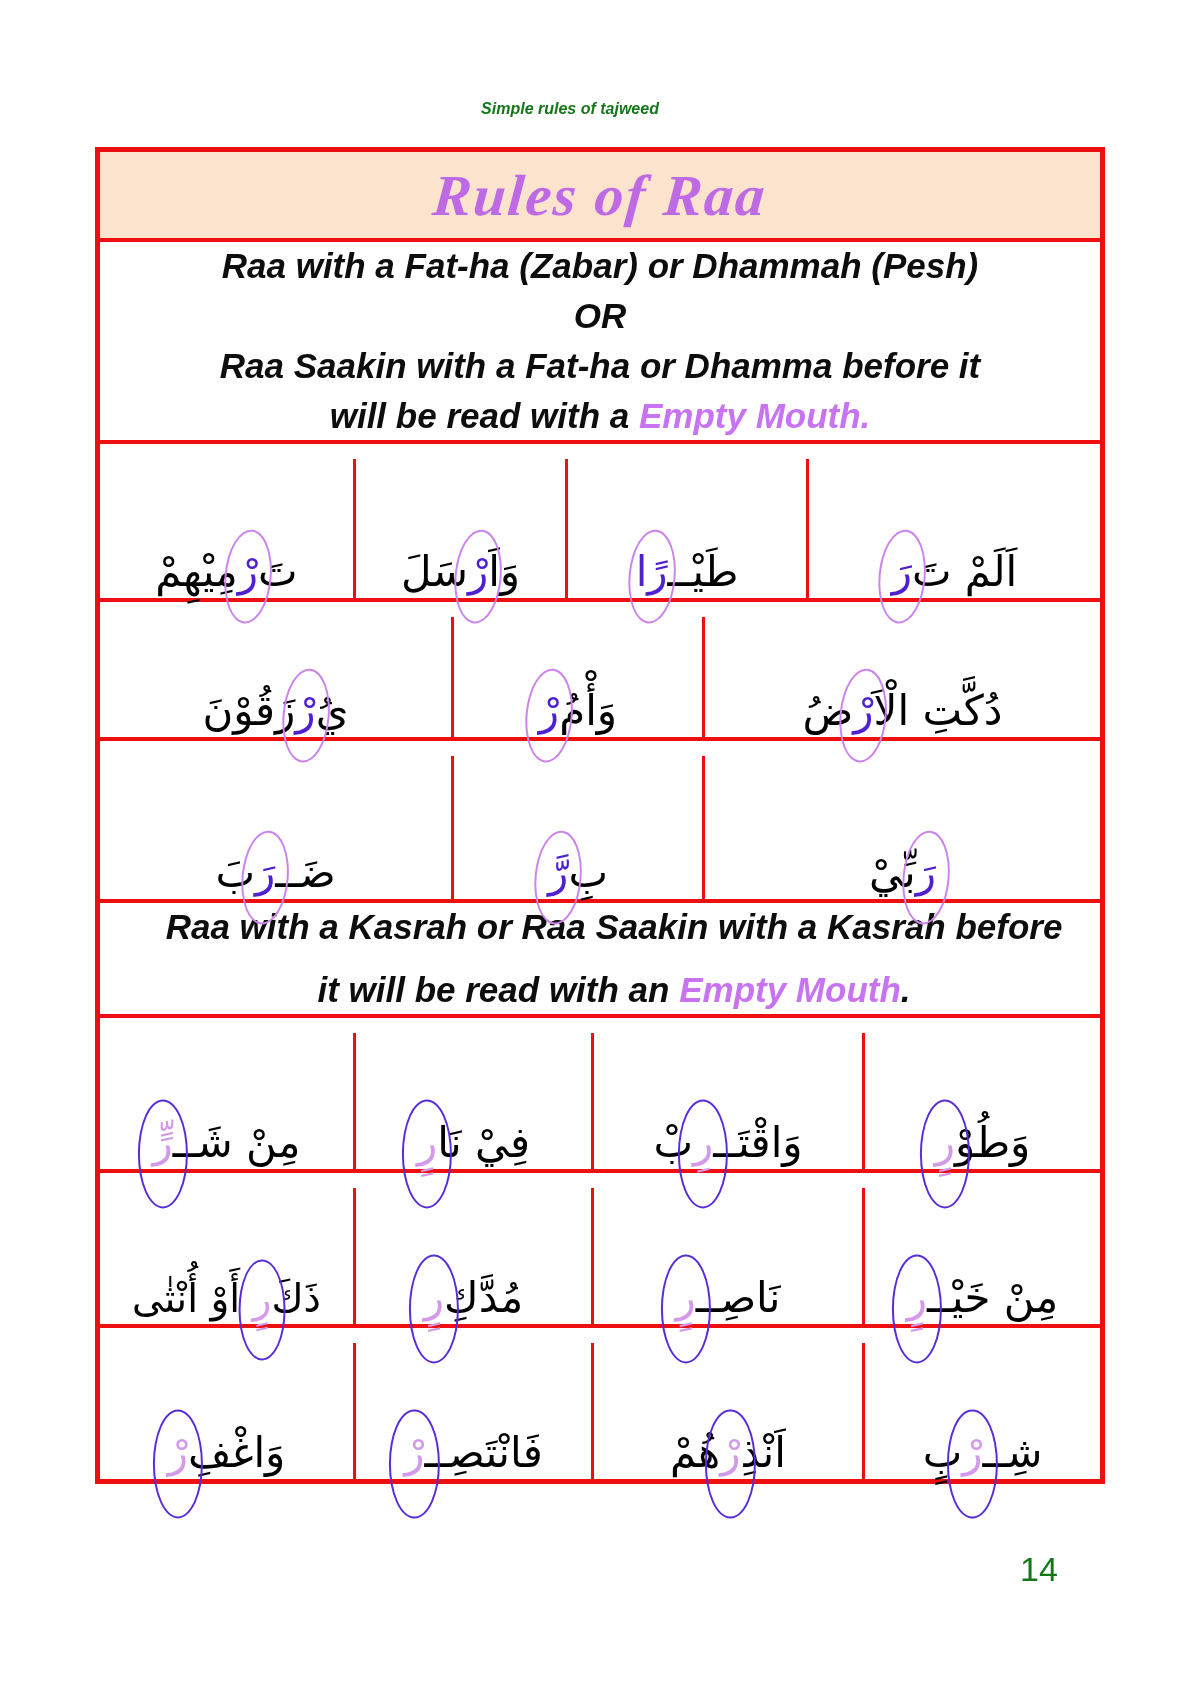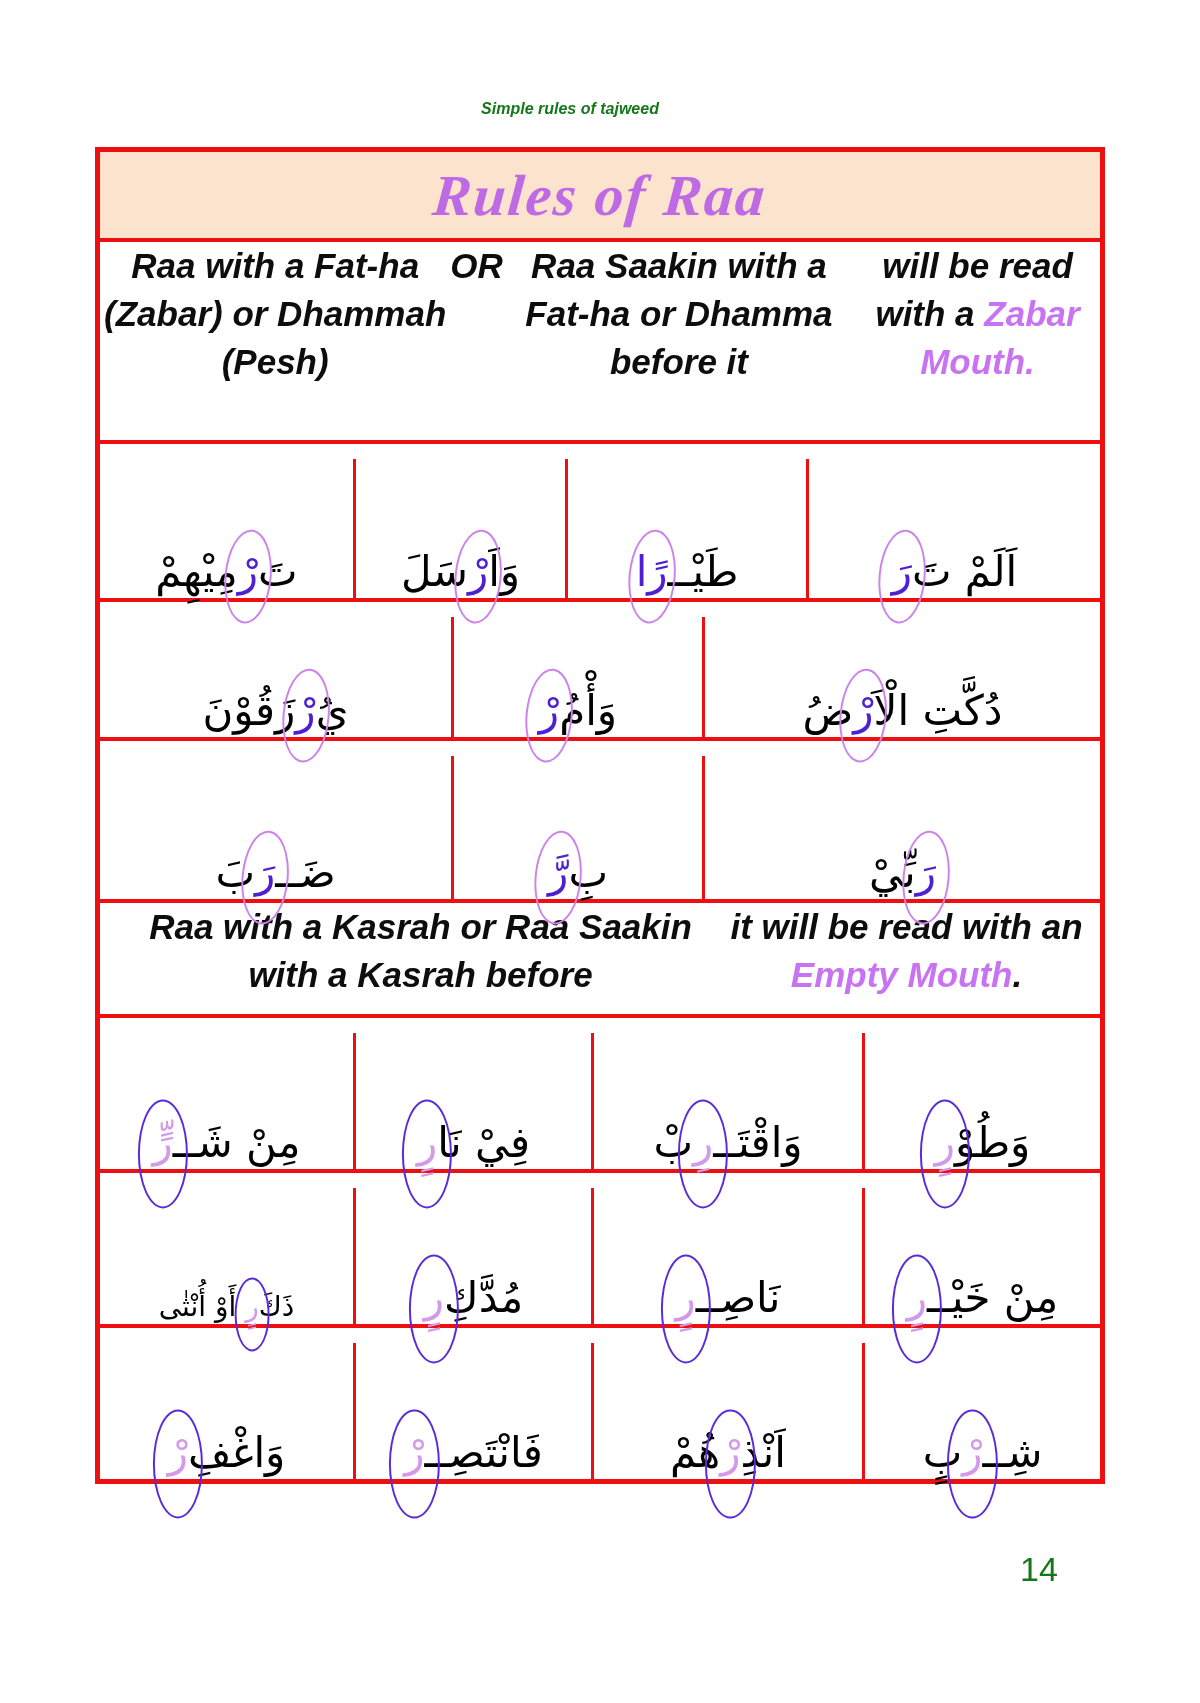--- a/index.html
+++ b/index.html
@@ -12,34 +12,34 @@
         font-family:"Liberation Sans", sans-serif;}
   .top-title{position:absolute;top:100px;left:0;width:1140px;text-align:center;
         font-size:16px;font-weight:bold;font-style:italic;color:var(--green);}
   .rules-table{position:absolute;left:95px;top:147px;width:1010px;
         border:5px solid var(--red);box-sizing:border-box;background:#fff;}
   .sec{box-sizing:border-box;width:100%;}
   .bt{border-top:4px solid var(--red);}
   .t-header{height:86px;background:var(--peach);display:flex;align-items:center;justify-content:center;}
   .t-title{font-family:"Liberation Serif", serif;font-size:58px;font-weight:bold;font-style:italic;
         color:var(--purple-title);letter-spacing:2px;transform:skewX(-5deg);}
-  .t-rule{display:flex;flex-direction:row;justify-content:space-between;text-align:center;
+  .t-rule{display:flex;flex-direction:column;justify-content:space-between;text-align:center;
         font-weight:bold;font-style:italic;font-size:35px;line-height:48px;color:var(--ink);}
   .t-rule.t1{height:202px;}
   .t-rule.t2{height:115px;padding-left:28px;}
   .hl{color:var(--purple-hl);}
   .t-row{display:flex;align-items:stretch;}
   .r1{height:158px;} .r2{height:139px;} .r3{height:162px;}
   .r4,.r5,.r6{height:155px;}
   .ar-cell{box-sizing:border-box;display:flex;align-items:flex-end;justify-content:center;
         overflow:visible;}
   .ar-cell + .ar-cell{border-left:3px solid var(--red);margin-top:15px;}
   .ar{font-family:"DejaVu Sans", sans-serif;font-size:42px;line-height:1.25;color:#000;
         direction:rtl;unicode-bidi:isolate;white-space:nowrap;}
-  .sz-s .ar{font-size:28px;}
+  .sz-s .ar{font-size:39px;}
   .raa{position:relative;display:inline-block;}
   .full .raa{color:var(--full-raa);}
   .empty .raa{color:var(--empty-raa);}
   .raa::after{content:"";position:absolute;left:50%;top:50%;border-radius:50%;
         pointer-events:none;}
   .full .raa::after{width:1.02em;height:2.15em;border:2px solid var(--full-oval);
         transform:translate(-50%,-45%) rotate(5deg);}
   .empty .raa::after{width:1.1em;height:2.5em;border:2.5px solid var(--empty-oval);
         transform:translate(-50%,-40%);}
   .page-number{position:absolute;top:1550px;left:1007px;width:64px;text-align:center;
@@ -55,21 +55,21 @@
   <div class="rules-table">
 
     <div class="sec t-header">
       <span class="t-title">Rules of Raa</span>
     </div>
 
     <div class="sec bt t-rule t1">
       <div>Raa with a Fat-ha (Zabar) or Dhammah (Pesh)</div>
       <div>OR</div>
       <div>Raa Saakin with a Fat-ha or Dhamma before it</div>
-      <div><span>will be read with a </span><span class="hl">Zabar Mouth.</span></div>
+      <div><span>will be read with a </span><span class="hl">Empty Mouth.</span></div>
     </div>
 
     <div class="sec bt t-row r1 full">
       <div class="ar-cell" style="width:25.3%">
           <span class="ar" dir="rtl"><span>تَ</span><span class="raa">رْ</span><span>مِيْهِمْ</span></span>
         </div>
       <div class="ar-cell" style="width:21.2%">
           <span class="ar" dir="rtl"><span>وَاَ</span><span class="raa">رْ</span><span>سَلَ</span></span>
         </div>
       <div class="ar-cell" style="width:24.1%">

